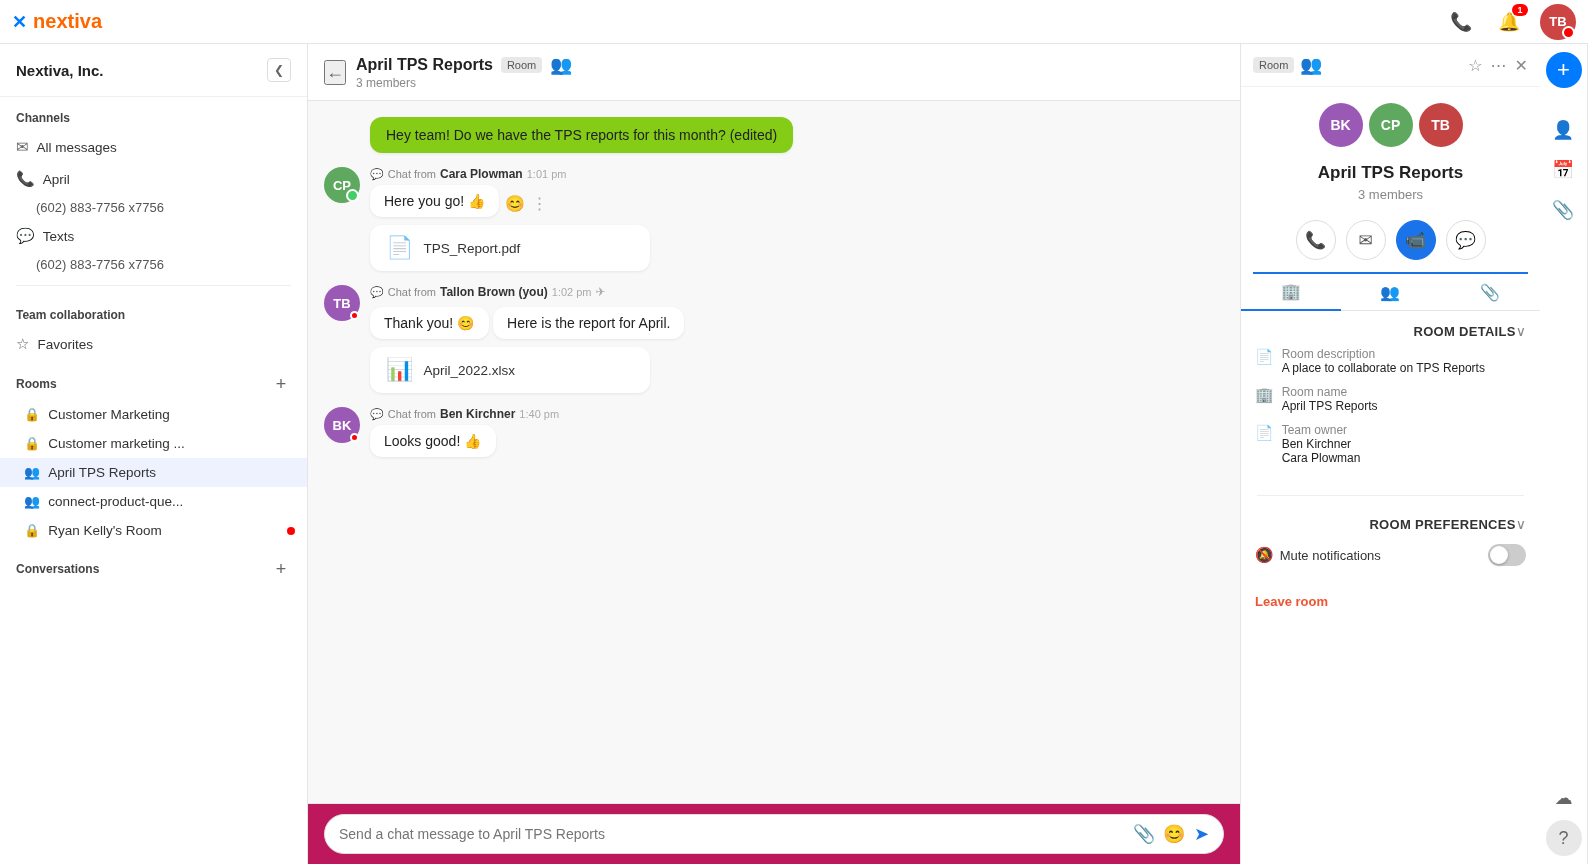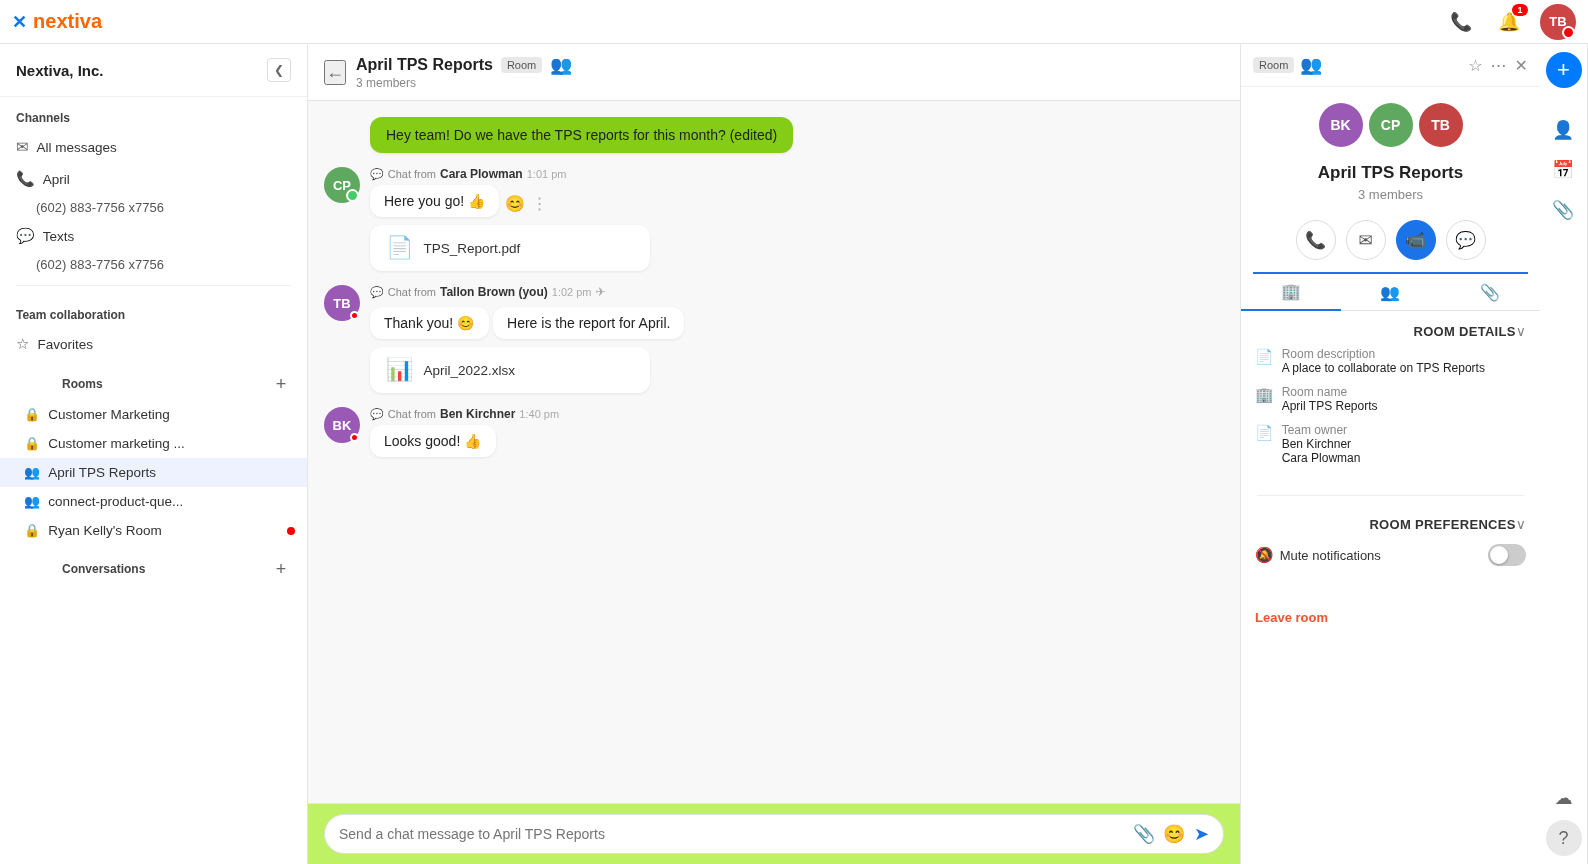--- a/index.html
+++ b/index.html
@@ -135,21 +135,21 @@
       cursor: pointer;
       font-size: 13px;
       color: #555;
     }
 
     .sidebar-section-with-add {
       display: flex; align-items: center;
       padding: 14px 16px 6px;
       justify-content: space-between;
     }
-    .section-label { font-size: 12px; font-weight: 700; color: #444; margin-left: 46px; }
+    .section-label { font-size: 12px; font-weight: 700; color: #444; }
     .add-btn-sm {
       width: 20px; height: 20px;
       border-radius: 50%;
       border: none; background: transparent;
       font-size: 18px; color: #666;
       cursor: pointer; display: flex; align-items: center; justify-content: center;
     }
 
     .room-item {
       display: flex; align-items: center;
@@ -250,21 +250,21 @@
       display: flex; align-items: center; gap: 10px;
       font-size: 13.5px; color: #333; font-weight: 500;
       box-shadow: 0 1px 3px rgba(0,0,0,0.08);
       max-width: 280px;
       cursor: pointer;
     }
     .file-icon { font-size: 22px; color: #888; }
 
     
     .chat-input-area {
-      background: #bef264;
+      background: #be185d;
       border-top: 1px solid #e5e5e5;
       padding: 10px 16px;
       flex-shrink: 0;
     }
     .chat-input-box {
       display: flex; align-items: center; gap: 8px;
       border: 1px solid #ddd;
       border-radius: 20px;
       padding: 8px 14px;
       background: #fff;
@@ -699,21 +699,21 @@
         <div class="rp-toggle-label">
           <span class="rp-toggle-icon">🔕</span>
           <span>Mute notifications</span>
         </div>
         <div class="toggle off">
           <div class="toggle-knob"></div>
         </div>
       </div>
     </div>
 
-    <div style="margin-top:20px;padding-bottom:8px;">
+    <div style="margin-top:4px;padding-bottom:8px;">
       <button class="rp-leave-btn">Leave room</button>
     </div>
   </div>
 
   <div class="icon-rail">
     <button class="icon-rail-btn add-btn">+</button>
     <div style="height:16px;"></div>
     <button class="icon-rail-btn" style="font-size:18px;color:#666;">👤</button>
     <button class="icon-rail-btn" style="font-size:18px;color:#666;">📅</button>
     <button class="icon-rail-btn" style="font-size:18px;color:#666;">📎</button>

